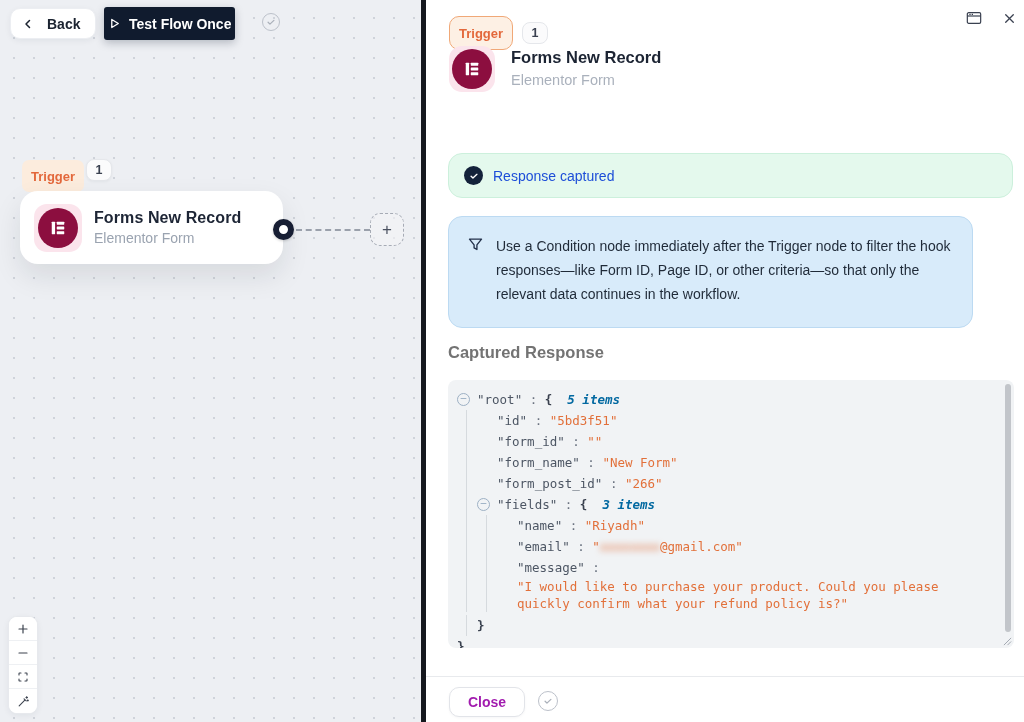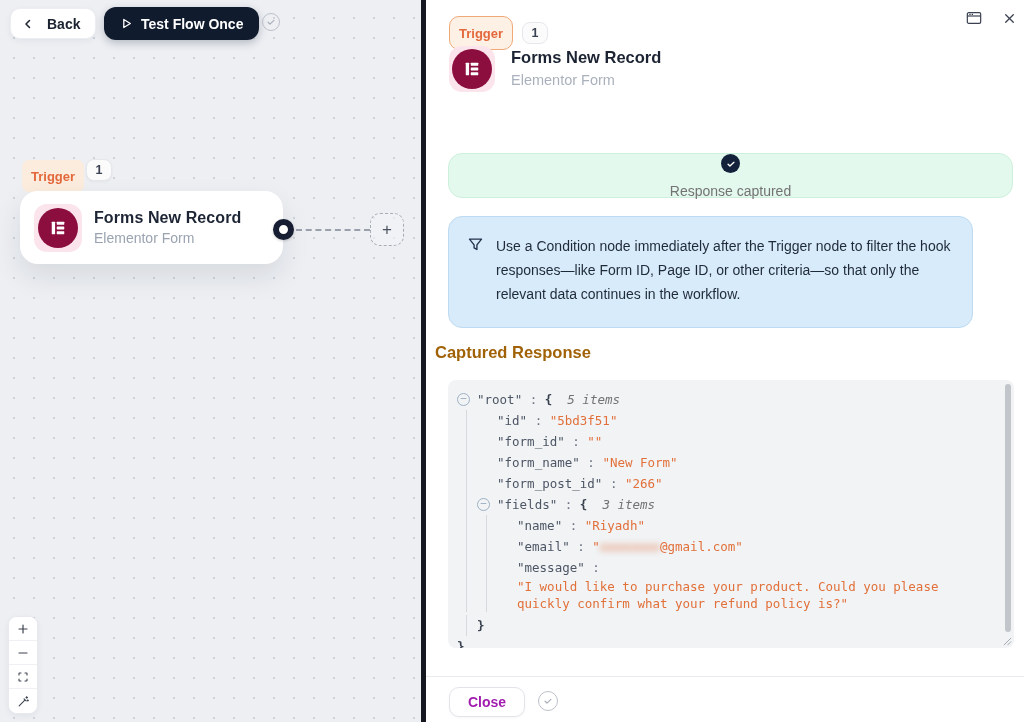--- a/index.html
+++ b/index.html
@@ -16,22 +16,22 @@
   }
   .divider { position:absolute; left:421px; top:0; width:5px; height:722px; background:#15181e; }
 
   .btn-back {
     position:absolute; left:10px; top:8px; height:31px; padding:0 15px 0 11px;
     background:#fff; border:1px solid #eceef2; border-radius:10px;
     display:flex; align-items:center; gap:13px; font-size:14px; font-weight:bold; color:#1b2330;
     box-shadow:0 2px 6px rgba(25,30,45,.06); cursor:pointer;
   }
   .btn-test {
-    position:absolute; left:104px; top:7px; height:33px; padding:0 16px;
-    background:#101b2e; border:none; border-radius:12px;
+    position:absolute; left:104px; top:7px; height:33px; padding:0 4px;
+    background:#101b2e; border:none; border-radius:3px;
     display:flex; align-items:center; gap:8px; font-size:14px; font-weight:bold; color:#fff;
     box-shadow:0 3px 8px rgba(16,27,46,.25); cursor:pointer;
   }
   .check-circle {
     width:18px; height:18px; border-radius:50%; border:1.5px solid #bcc1ca;
     display:flex; align-items:center; justify-content:center; color:#aab0ba; background:transparent;
   }
   .toolbar-check { position:absolute; left:262px; top:13px; }
 
   .trigger-badge {
@@ -96,54 +96,54 @@
   .btn-listen {
     position:absolute; left:23px; top:112px; height:33px; padding:0 16px;
     background:#0f1a2c; border:none; border-radius:17px;
     display:flex; align-items:center; gap:9px; font-size:14px; font-weight:bold; color:#fff; cursor:pointer;
   }
 
   .banner-success {
     position:absolute; left:22px; top:153px; width:565px; height:45px;
     background:#e4f9ed; border:1px solid #ccf0dc; border-radius:14px;
     display:flex; align-items:center; gap:10px; padding:0 15px;
-    font-size:14px; color:#737373;flex-direction:column;
+    font-size:14px; color:#1d4ed8;
   }
   .success-check { width:19px; height:19px; border-radius:50%; background:#13223a; display:flex; align-items:center; justify-content:center; flex:none; }
 
   .info-box {
     position:absolute; left:22px; top:216px; width:525px; height:112px;
     background:#d8ebfa; border:1px solid #bcdaf2; border-radius:14px;
     display:flex; gap:12px; padding:17px 18px 0 18px;
   }
   .info-box .funnel { flex:none; margin-top:2px; color:#22304a; }
   .info-text { font-size:14px; line-height:24px; color:#1f2a38; max-width:492px; }
 
-  .section-title { position:absolute; left:9px; top:343px; font-size:16.5px; font-weight:bold; color:#a16207; }
+  .section-title { position:absolute; left:22px; top:343px; font-size:16.5px; font-weight:bold; color:#737373; }
 
   .json-box {
     position:absolute; left:22px; top:380px; width:566px; height:268px;
     background:#f1f3f5; border-radius:8px; padding:9px 18px 6px 9px; overflow:hidden;
   }
   .json-scrollbar { position:absolute; right:3px; top:4px; width:6px; height:248px; border-radius:3px; background:#c2c5ca; }
   .json-resize { position:absolute; right:2px; bottom:2px; width:9px; height:9px; color:#9aa0aa; }
   .json-line { display:flex; align-items:flex-start; font-family:"DejaVu Sans Mono", monospace; font-size:12.5px; line-height:21px; white-space:pre; }
   .json-line.wrap { white-space:normal; line-height:17px; padding-bottom:3px; }
   .guide { flex:none; width:20px; align-self:stretch; border-left:1px solid #d6dade; transform:translateX(9px); }
   .slot { flex:none; width:20px; }
   .collapse-slot { flex:none; width:20px; display:flex; justify-content:flex-start; padding-top:3.5px; }
   .collapse-icon {
     width:13px; height:13px; border-radius:50%; border:1px solid #9db0c4; color:#9db0c4;
     font-size:11px; line-height:10px; display:flex; align-items:center; justify-content:center; cursor:pointer;
     background:#f1f3f5; font-family:"DejaVu Sans Mono", monospace;
   }
   .jk { color:#4d5664; }
   .jp { color:#6b7380; }
   .jb { color:#39404e; font-weight:bold; }
-  .jm { color:#737373; font-style:italic; }
+  .jm { color:#0369a1; font-style:italic;font-weight:bold; }
   .jv { color:#e2703a; }
   .jv.wrapv { display:inline; max-width:470px; white-space:normal; }
   .masked { color:#e2703a; filter:blur(3px); }
 
   .footer-line { position:absolute; left:0; top:676px; width:598px; border-top:1px solid #e8eaed; }
   .btn-close {
     position:absolute; left:23px; top:687px; height:30px; padding:0 18px;
     background:#fff; border:1px solid #e2e4e9; border-radius:10px;
     font-size:14px; font-weight:bold; color:#a21caf; cursor:pointer;
     box-shadow:0 1px 3px rgba(25,30,45,.04);

